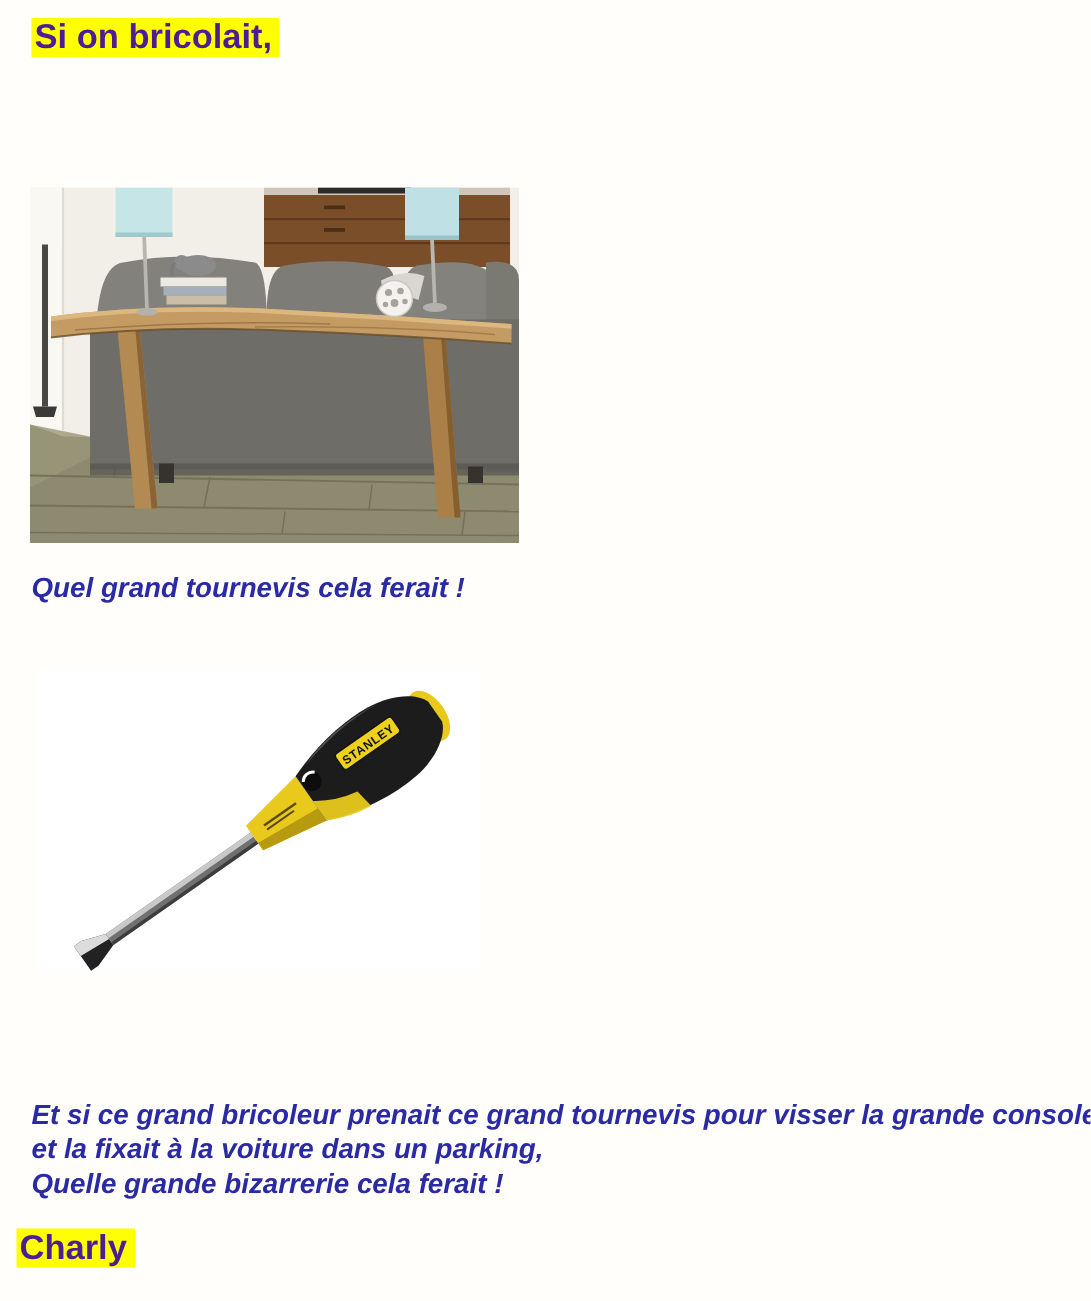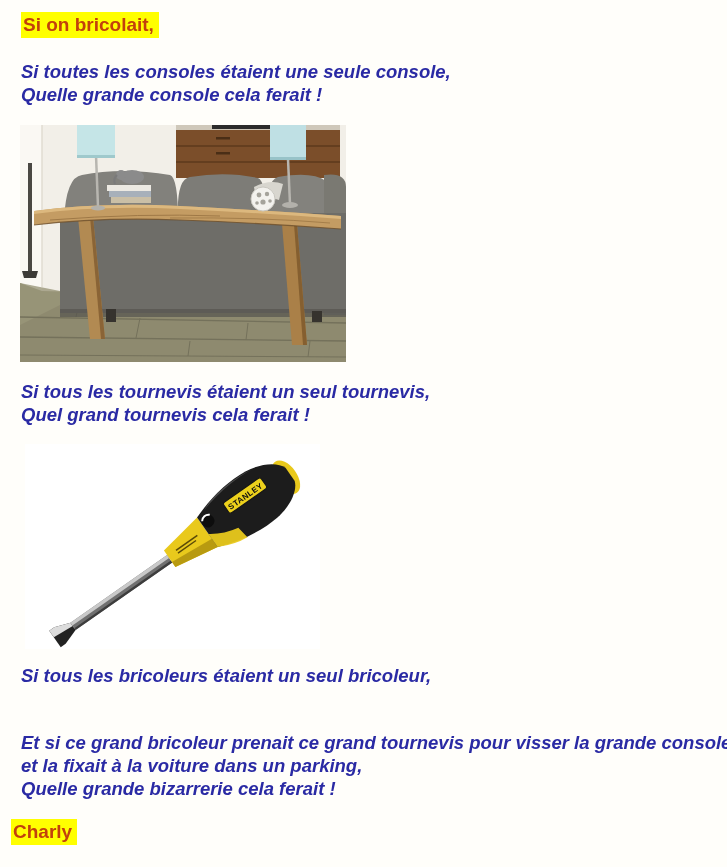--- a/index.html
+++ b/index.html
@@ -7,23 +7,23 @@
     width: 727px; height: 867px;
     background: #fffefa;
     font-family: "Liberation Sans", sans-serif;
     overflow: hidden;
   }
   .doc { position: relative; width: 727px; height: 867px; }
 
   .highlight {
     display: inline-block;
     background: #ffff00;
-    color: #c2410c;
+    color: #4c1d95;
     font-weight: bold;
-    font-size: 19px;
+    font-size: 23px;
     padding: 2px 5px 3px 2px;
     line-height: 21px;
   }
   .title-block { position: absolute; left: 21px; top: 12px; }
   .signature-block { position: absolute; left: 11px; top: 819px; }
 
   .stanza {
     position: absolute;
     left: 21px;
     margin: 0;
@@ -47,24 +47,20 @@
 </style>
 </head>
 <body>
 
 <div class="doc">
 
   <div class="title-block">
     <span class="highlight">Si on bricolait,</span>
   </div>
 
-  <p class="stanza stanza-1">
-    <span class="line">Si toutes les consoles étaient une seule console,</span>
-    <span class="line">Quelle grande console cela ferait !</span>
-  </p>
 
   <figure class="photo-console">
     <svg viewBox="0 0 326 237" preserveAspectRatio="none">
 
       <rect x="0" y="0" width="326" height="237" fill="#f2efe8"></rect>
       <rect x="0" y="0" width="22" height="237" fill="#faf8f3"></rect>
       <line x1="22" y1="0" x2="22" y2="162" stroke="#e0dcd2" stroke-width="1.5"></line>
 
       <g>
         <polygon points="0,158 22,166 326,174 326,237 0,237" fill="#8e8a6f"></polygon>
@@ -153,21 +149,20 @@
         <circle cx="239" cy="70" r="2.4" fill="#a5a39b"></circle>
         <circle cx="247" cy="69" r="2.2" fill="#a5a39b"></circle>
         <circle cx="243" cy="77" r="2.6" fill="#a5a39b"></circle>
         <circle cx="237" cy="78" r="1.8" fill="#a5a39b"></circle>
         <circle cx="250" cy="76" r="1.8" fill="#a5a39b"></circle>
       </g>
     </svg>
   </figure>
 
   <p class="stanza stanza-2">
-    <span class="line">Si tous les tournevis étaient un seul tournevis,</span>
     <span class="line">Quel grand tournevis cela ferait !</span>
   </p>
 
   <figure class="photo-screwdriver">
     <svg viewBox="0 0 295 205" preserveAspectRatio="none">
       <rect x="0" y="0" width="295" height="205" fill="#ffffff"></rect>
       <g transform="translate(30,195) rotate(-35)">
 
         <g>
           <polygon points="0,-10 6,-10 22,-4.5 22,4.5 6,10 0,10" fill="#222222"></polygon>
@@ -199,21 +194,20 @@
 
         <g>
           <rect x="215" y="-15" width="46" height="13" rx="2.5" fill="#edd11c" stroke="#161616" stroke-width="1.2"></rect>
           <text x="238" y="-5" text-anchor="middle" font-size="8" font-weight="bold" font-family="Liberation Sans, sans-serif" fill="#111111" letter-spacing="0.5">STANLEY</text>
         </g>
       </g>
     </svg>
   </figure>
 
   <p class="stanza stanza-3">
-    <span class="line">Si tous les bricoleurs étaient un seul bricoleur,</span>
   </p>
 
   <p class="stanza stanza-4">
     <span class="line">Et si ce grand bricoleur prenait ce grand tournevis pour visser la grande console,</span>
     <span class="line">et la fixait à la voiture dans un parking,</span>
     <span class="line">Quelle grande bizarrerie cela ferait !</span>
   </p>
 
   <div class="signature-block">
     <span class="highlight">Charly</span>

